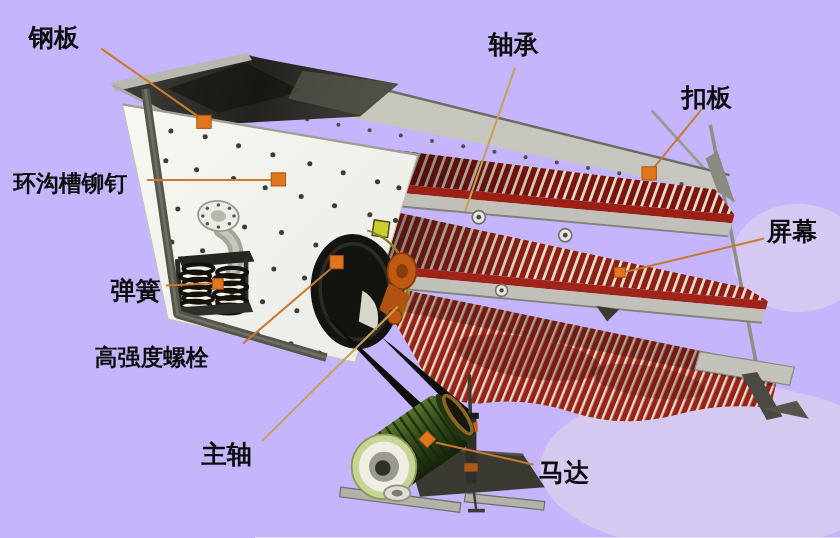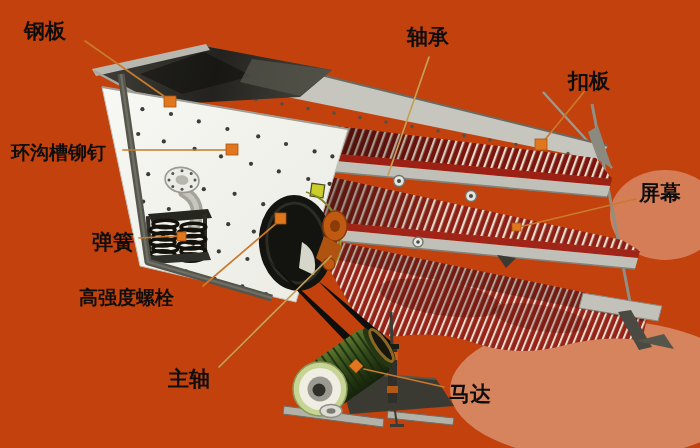--- a/index.html
+++ b/index.html
@@ -1,17 +1,17 @@
 <!DOCTYPE html>
 <html><head>
 <meta charset="utf-8">
 <style>
   html,body{margin:0;padding:0;background:#ffffff;}
   body{width:700px;height:448px;overflow:hidden;}
-  #stage{position:relative;width:700px;height:448px;background:#c2410c;}
+  #stage{position:relative;width:700px;height:448px;background:#c4b5fd;}
   svg{display:block;}
   .lbl{font-family:"DejaVu Sans","Liberation Sans",sans-serif;font-weight:700;fill:#0e0e0e;}
   .lbl-21{font-size:21px;}
   .lbl-20{font-size:19px;}
   .leader{fill:none;stroke-width:1.7;stroke-linecap:round;}
   .marker{stroke:#a85510;stroke-width:0.8;}
 </style>
 </head>
 <body>
 

